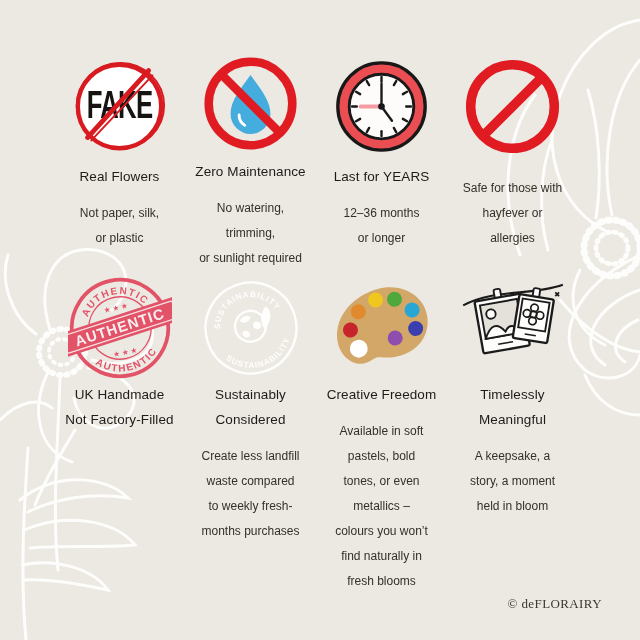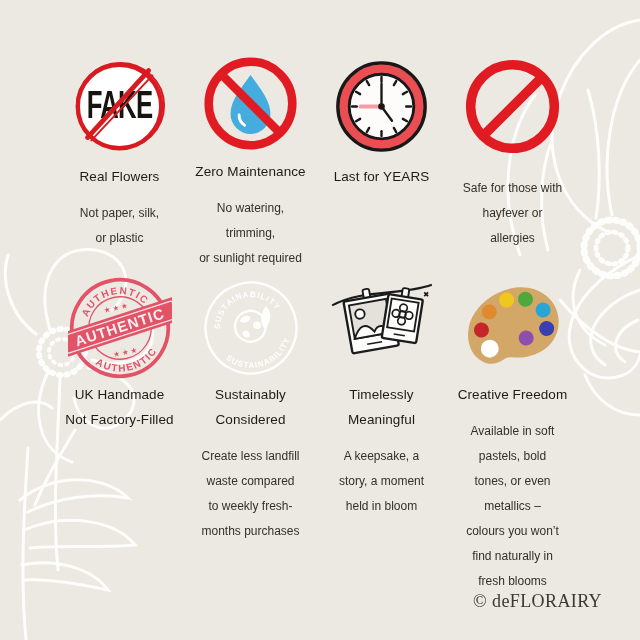--- a/index.html
+++ b/index.html
@@ -21,21 +21,21 @@
     font-size:13.5px;font-weight:400;line-height:25px;color:#1E1B18;
     white-space:pre-line;margin:0;letter-spacing:.1px
   }
   .body{
     font-size:12px;font-weight:400;line-height:25px;color:#343029;
     white-space:pre-line;margin:12px
   }
   .footer{
     position:absolute;right:38px;bottom:28px;z-index:1;
     font-family:"Liberation Serif","DejaVu Serif",serif;
-    font-size:18px;color:#3A3833;letter-spacing:.4px
+    font-size:13px;color:#3A3833;letter-spacing:.4px
   }
 </style>
 </head>
 <body>
 
 <svg class="bg-art" width="640" height="640" viewBox="0 0 640 640">
   <g stroke="#FFFFFF" stroke-width="3" fill="none" stroke-linecap="round" opacity="0.92">
 
     <path d="M608,232 C560,210 540,150 560,95 C575,55 605,25 640,20"></path>
     <path d="M588,90 C600,130 602,180 596,218"></path>
@@ -127,20 +127,22 @@
             <line x1="34.5" y1="23.2" x2="37" y2="27.5"></line>
           </g>
           <line x1="50" y1="50" x2="28" y2="50" stroke="#F59CA2" stroke-width="4" stroke-linecap="round"></line>
           <line x1="50" y1="50" x2="50" y2="26" stroke="#181818" stroke-width="2.5" stroke-linecap="round"></line>
           <line x1="50" y1="50" x2="61" y2="65" stroke="#181818" stroke-width="2.5" stroke-linecap="round"></line>
           <circle cx="50" cy="50" r="3.5" fill="#181818"></circle>
         </svg>
       </span>
     </div>
     <h3 class="title">Last for YEARS</h3>
+    <p class="body">12–36 months
+or longer</p>
   </section>
 
   <section class="cell">
     <div class="icon-box">
       <span class="icon">
         <svg width="95" height="95" viewBox="0 0 100 100">
           <circle cx="50" cy="50" r="44" fill="none" stroke="#E01B22" stroke-width="10"></circle>
           <line x1="81" y1="19" x2="19" y2="81" stroke="#E01B22" stroke-width="10" stroke-linecap="round"></line>
         </svg>
       </span>
@@ -206,20 +208,48 @@
           </g>
         </svg>
       </span>
     </div>
     <h3 class="title">Sustainably
 Considered</h3>
     <p class="body">Create less landfill
 waste compared
 to weekly fresh-
 months purchases</p>
+  </section>
+
+  <section class="cell row2">
+    <div class="icon-box">
+      <span class="icon">
+        <svg width="108" height="92" viewBox="0 0 115 95">
+          <g transform="rotate(-8 57 48)">
+            <path d="M58,6 C85,2 108,20 107,44 C106,66 88,80 65,80 C56,80 50,76 44,79 C36,83 28,84 20,78 C8,69 6,52 12,38 C20,20 38,9 58,6 Z" fill="#D3A768"></path>
+            <circle cx="30" cy="66" r="9.5" fill="#FFFFFF"></circle>
+            <circle cx="24" cy="45" r="8" fill="#C5252B"></circle>
+            <circle cx="35" cy="27" r="8" fill="#E08A2E"></circle>
+            <circle cx="55" cy="17" r="8" fill="#EFC71F"></circle>
+            <circle cx="75" cy="19" r="8" fill="#4EA83C"></circle>
+            <circle cx="92" cy="33" r="8" fill="#2AA6D5"></circle>
+            <circle cx="93" cy="53" r="8" fill="#3B3EAF"></circle>
+            <circle cx="70" cy="60" r="8" fill="#8E4EAE"></circle>
+          </g>
+        </svg>
+      </span>
+    </div>
+    <h3 class="title">Creative Freedom</h3>
+    <p class="body">Available in soft
+pastels, bold
+tones, or even
+metallics –
+colours you won’t
+find naturally in
+fresh blooms</p>
   </section>
 
   <section class="cell row2">
     <div class="icon-box">
       <span class="icon">
         <svg width="104" height="94" viewBox="0 0 110 100">
           <path d="M2,26 C35,8 75,16 108,4" stroke="#1B1B1B" stroke-width="2.2" fill="none"></path>
           <g stroke="#1B1B1B" stroke-width="1.8">
               <line x1="100" y1="12" x2="104" y2="16"></line>
               <line x1="104" y1="12" x2="100" y2="16"></line>
@@ -246,43 +276,15 @@
         </svg>
       </span>
     </div>
     <h3 class="title">Timelessly
 Meaningful</h3>
     <p class="body">A keepsake, a
 story, a moment
 held in bloom</p>
   </section>
 
-  <section class="cell row2">
-    <div class="icon-box">
-      <span class="icon">
-        <svg width="108" height="92" viewBox="0 0 115 95">
-          <g transform="rotate(-8 57 48)">
-            <path d="M58,6 C85,2 108,20 107,44 C106,66 88,80 65,80 C56,80 50,76 44,79 C36,83 28,84 20,78 C8,69 6,52 12,38 C20,20 38,9 58,6 Z" fill="#D3A768"></path>
-            <circle cx="30" cy="66" r="9.5" fill="#FFFFFF"></circle>
-            <circle cx="24" cy="45" r="8" fill="#C5252B"></circle>
-            <circle cx="35" cy="27" r="8" fill="#E08A2E"></circle>
-            <circle cx="55" cy="17" r="8" fill="#EFC71F"></circle>
-            <circle cx="75" cy="19" r="8" fill="#4EA83C"></circle>
-            <circle cx="92" cy="33" r="8" fill="#2AA6D5"></circle>
-            <circle cx="93" cy="53" r="8" fill="#3B3EAF"></circle>
-            <circle cx="70" cy="60" r="8" fill="#8E4EAE"></circle>
-          </g>
-        </svg>
-      </span>
-    </div>
-    <h3 class="title">Creative Freedom</h3>
-    <p class="body">Available in soft
-pastels, bold
-tones, or even
-metallics –
-colours you won’t
-find naturally in
-fresh blooms</p>
-  </section>
-
 </main>
 
 <footer class="footer">© deFLORAIRY</footer>
 
 </body></html>

